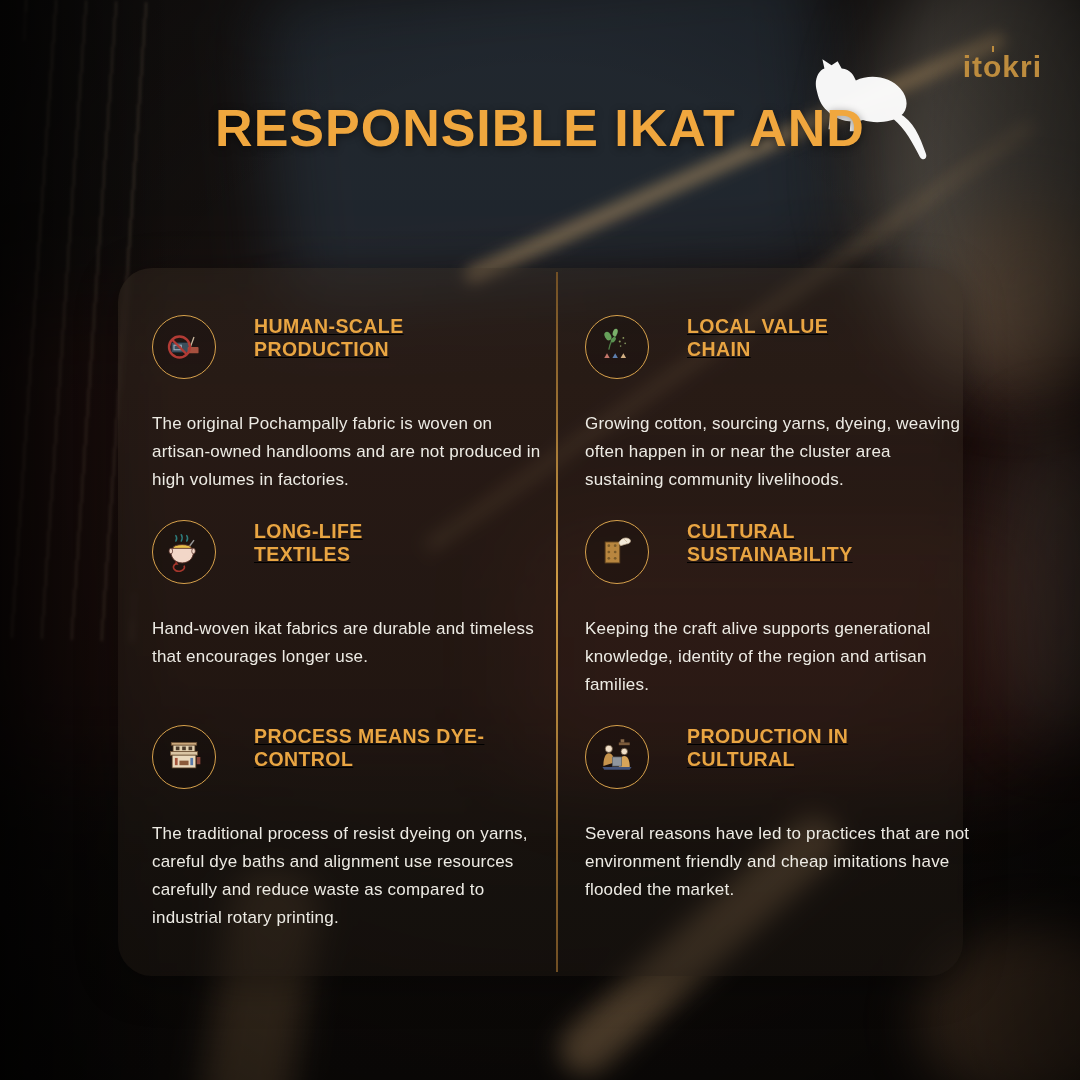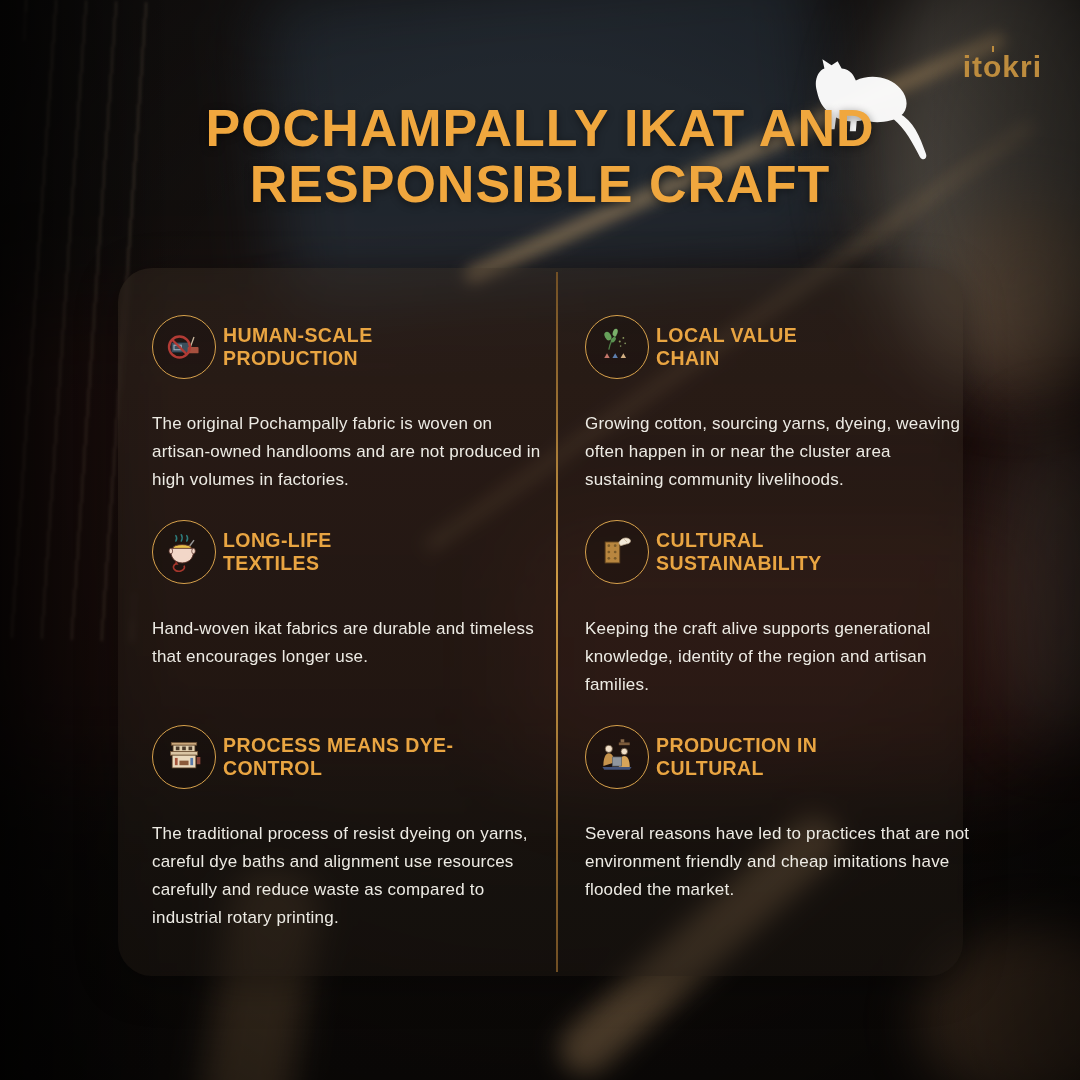--- a/index.html
+++ b/index.html
@@ -42,21 +42,21 @@
     position:absolute;left:118px;top:268px;width:845px;height:708px;
     background:linear-gradient(180deg,rgba(56,46,36,.42),rgba(28,22,17,.5));
     backdrop-filter:blur(3px);border-radius:34px;box-shadow:0 8px 40px rgba(0,0,0,.35);
   }
   .divider{position:absolute;left:438px;top:4px;width:2px;height:700px;
     background:linear-gradient(180deg,rgba(122,85,38,.9),#cf9c46 45%,rgba(122,85,38,.9));}
   .col{position:absolute;top:47px;display:flex;flex-direction:column;}
   .col-left{left:34px;width:392px;}
   .col-right{left:467px;width:388px;}
   .card{height:205px;}
-  .card-head{display:flex;align-items:center;gap:7px;min-height:62px;}
+  .card-head{display:flex;gap:38px;min-height:62px;text-decoration:underline;}
   .icon-circle{
     flex:0 0 62px;width:62px;height:62px;border-radius:50%;
     border:1.5px solid #d8a24c;display:flex;align-items:center;justify-content:center;
     background:rgba(10,8,6,.25);
   }
   .icon-circle svg{width:40px;height:40px;}
   .card h2{margin:0;font-size:19.5px;line-height:23px;letter-spacing:.4px;color:#e9a542;font-weight:700;}
   .card p{margin:31px 0 0 0;font-size:17px;line-height:28px;letter-spacing:.2px;color:#edebe4;}
 </style>
 </head>
@@ -82,22 +82,21 @@
 
   <svg class="cat" viewBox="0 0 140 110">
     <path fill="#fff" d="M22 32 C20 23 24 14 30 12 L28 3 L37 9 L43 5 L47 12 C56 13 59 19 61 24 C75 17 95 20 105 32 C113 41 113 53 105 59 C97 65 80 67 68 63 C54 67 40 62 33 54 C26 48 24 41 22 32 Z"></path>
     <path fill="#fff" d="M103 56 C118 64 124 79 130 96 C132 101 127 104 124 99 C117 86 110 72 98 62 Z"></path>
     <path fill="#fff" d="M36 54 L34 72 L40 72 L42 56 Z M56 60 L55 74 L61 74 L62 62 Z"></path>
   </svg>
 
   <div class="logo"><span>it</span><span class="o">o</span><span>kri</span></div>
 
   <h1 class="title">
-    <span>POCHAMPALLY IKAT AND</span><br>
-    <span>RESPONSIBLE CRAFT</span>
+    <span>RESPONSIBLE IKAT AND</span><br>
   </h1>
 
   <div class="panel">
     <div class="divider"></div>
 
     <div class="col col-left">
 
       <section class="card">
         <div class="card-head">
           <div class="icon-circle">

